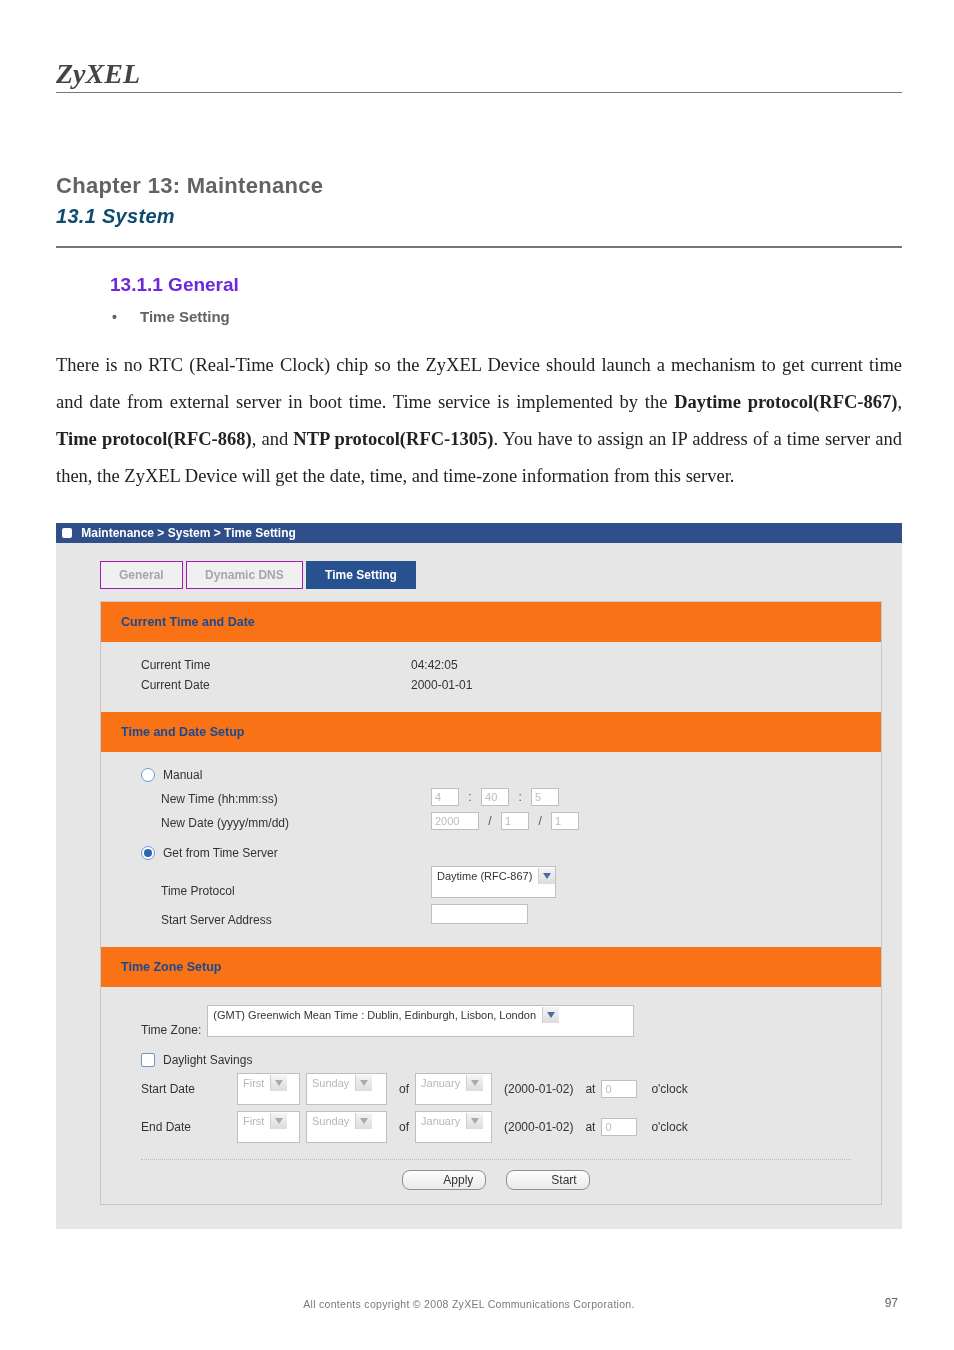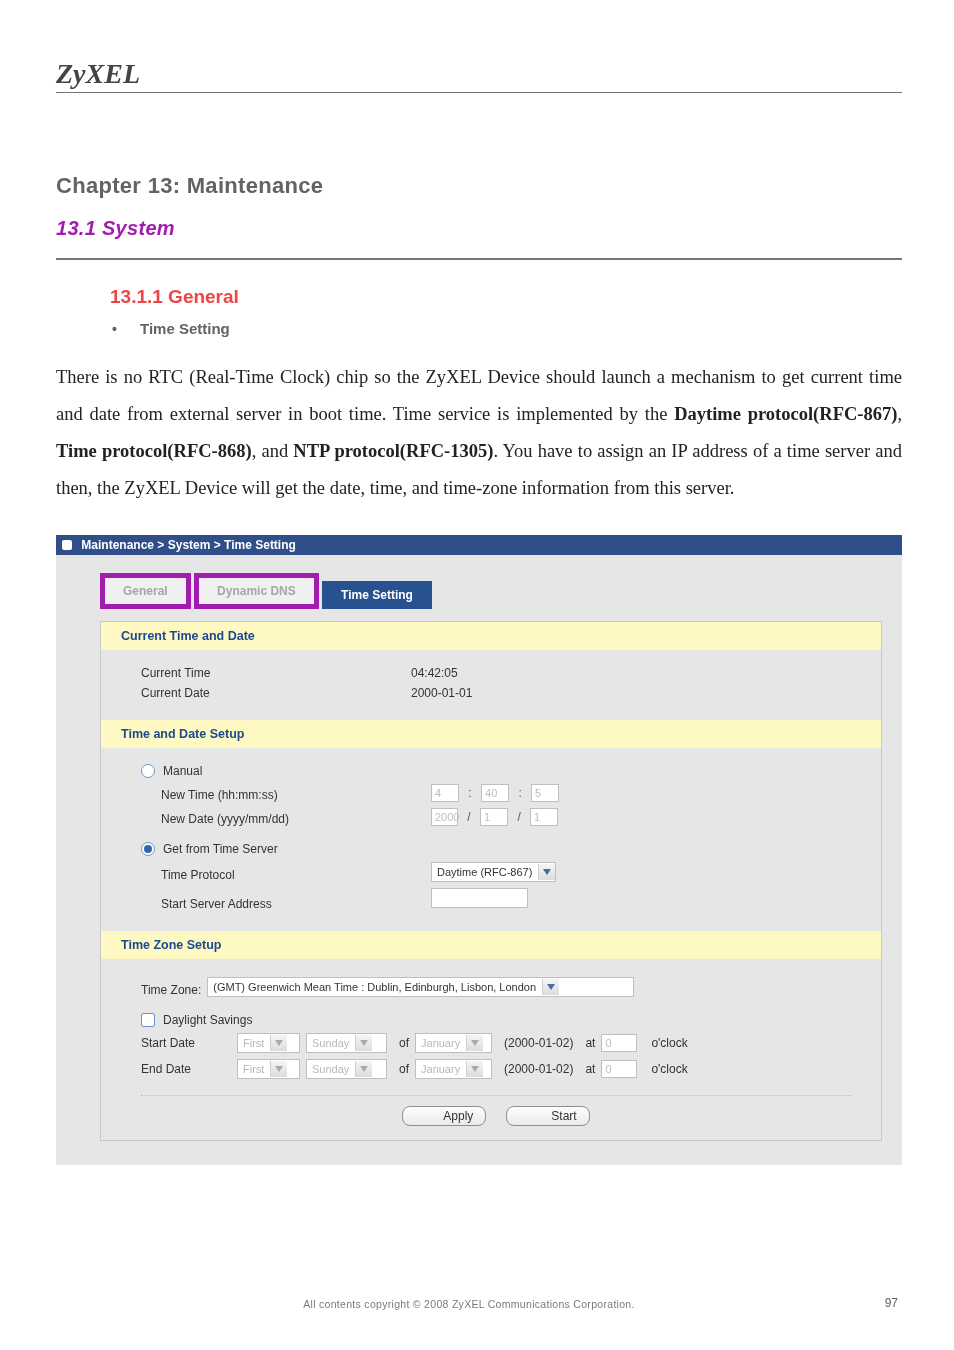--- a/index.html
+++ b/index.html
@@ -1,48 +1,48 @@
 <!DOCTYPE html>
 <html><head>
 <meta charset="utf-8">
 <style>
 html,body{margin:0;padding:0;background:#fff;font-family:"Times New Roman",serif;color:#000}
 .page{width:954px;height:1350px;margin:0 auto;box-sizing:border-box;padding:58px 52px 40px 56px;position:relative}
 .brand{font-style:italic;font-weight:bold;font-size:28px;color:#444;margin-bottom:2px}
 .hr1{border:none;border-top:1px solid #777;margin:0}
 .chapter{font-family:Arial,sans-serif;font-weight:bold;color:#636363;font-size:22px;margin-top:80px;letter-spacing:.3px}
-.section{font-family:Arial,sans-serif;font-style:italic;font-weight:bold;color:#a21caf;font-size:20px;margin-top:18px;letter-spacing:.3px}
+.section{font-family:Arial,sans-serif;font-style:italic;font-weight:bold;color:#0c4a6e;font-size:20px;margin-top:6px;letter-spacing:.3px}
 .hr2{border:none;border-top:2px solid #767676;margin:18px 0 26px 0}
-.sub{font-family:Arial,sans-serif;font-weight:bold;color:#ef4444;font-size:19px;margin:0 0 12px 54px}
+.sub{font-family:Arial,sans-serif;font-weight:bold;color:#6d28d9;font-size:19px;margin:0 0 12px 54px}
 .bullet{font-family:Arial,sans-serif;font-weight:bold;color:#636363;font-size:15px;margin:0 0 22px 56px}
 .bullet:before{content:"\2022";display:inline-block;width:28px;font-size:14px}
 .body{font-size:18.5px;line-height:2;color:#222;text-align:justify;margin-bottom:28px}
 .body b{font-weight:bold}
 
 .shot{font-family:Tahoma,Verdana,sans-serif;font-size:12px;color:#333}
 .shot .bc{background:#304f8a;color:#fff;font-weight:bold;padding:3px 6px;font-size:12px}
 .shot .bc-icon{display:inline-block;width:10px;height:10px;background:#fff;border-radius:2px;margin-right:6px;vertical-align:middle;position:relative;top:-1px}
 .panel{background:#e6e6e6;padding:18px 20px 24px 44px}
 .tabs{margin:0 0 12px 0}
 .tab{display:inline-block;padding:6px 18px;font-weight:bold;font-size:12px;vertical-align:bottom}
-.tab.inactive{background:#f0f0f0;border:5px solid #a21caf;color:#a7a7a7}
+.tab.inactive{background:#f0f0f0;border:1px solid #a21caf;color:#a7a7a7}
 .tab.active{background:#28518f;color:#fff;border:1px solid #28518f}
 .inner{border:1px solid #c8c8c8;background:#e6e6e6}
-.sub-hdr{background:#fef9c3;color:#1b4990;font-weight:bold;font-size:12.5px;padding:7px 20px}
+.sub-hdr{background:#f97316;color:#1b4990;font-weight:bold;font-size:12.5px;padding:13px 20px}
 .body-area{padding:10px 30px 14px 40px}
 .row{display:flex;align-items:flex-end;margin:6px 0;font-size:12px;color:#333}
 .lbl{width:270px}
 .lbl.indent{padding-left:20px}
 .val{color:#333}
 .radio{width:12px;height:12px;border:1px solid #6b97d2;border-radius:50%;display:inline-block;margin-right:8px;vertical-align:middle;background:#fff;position:relative}
 .radio.checked:after{content:"";position:absolute;inset:2px;border-radius:50%;background:#2c66ae}
 .tiny{width:28px;height:18px;border:1px solid #bfbfbf;background:#fff;color:#bdbdbd;font-size:11px;text-align:left;padding:0 3px;display:inline-block;box-sizing:border-box;line-height:16px}
-.tiny.w{width:27px}
+.tiny.w{width:48px}
 .sep{display:inline-block;margin:0 6px;color:#555}
-.sel{display:inline-flex;align-items:center;border:1px solid #bfbfbf;background:#fff;height:18px;padding:0 0 0 5px;color:#333;font-size:11px}
+.sel{display:inline-flex;align-items:center;border:1px solid #bfbfbf;background:#fff;height:18px;padding:0 0 12px 5px;color:#333;font-size:11px}
 .sel.dis{color:#b7b7b7}
 .sel .dd{width:16px;height:16px;margin-left:6px;background:linear-gradient(#f5f5f5,#dcdcdc);border-left:1px solid #cfcfcf;display:inline-flex;align-items:center;justify-content:center}
 .sel .dd svg{width:8px;height:6px}
 .txt{border:1px solid #bfbfbf;background:#fff;height:18px;width:95px;display:inline-block}
 .tz-row{display:flex;align-items:flex-end;margin:8px 0 16px 0}
 .tz-row .lbl2{margin-right:6px}
 .tz-sel{flex:0 0 auto}
 .tz-sel .sel{min-width:420px}
 .chk{width:12px;height:12px;border:1px solid #6b97d2;background:#fff;display:inline-block;margin-right:8px;vertical-align:middle;border-radius:2px}
 .ds-row{display:flex;align-items:center;margin:6px 0}

